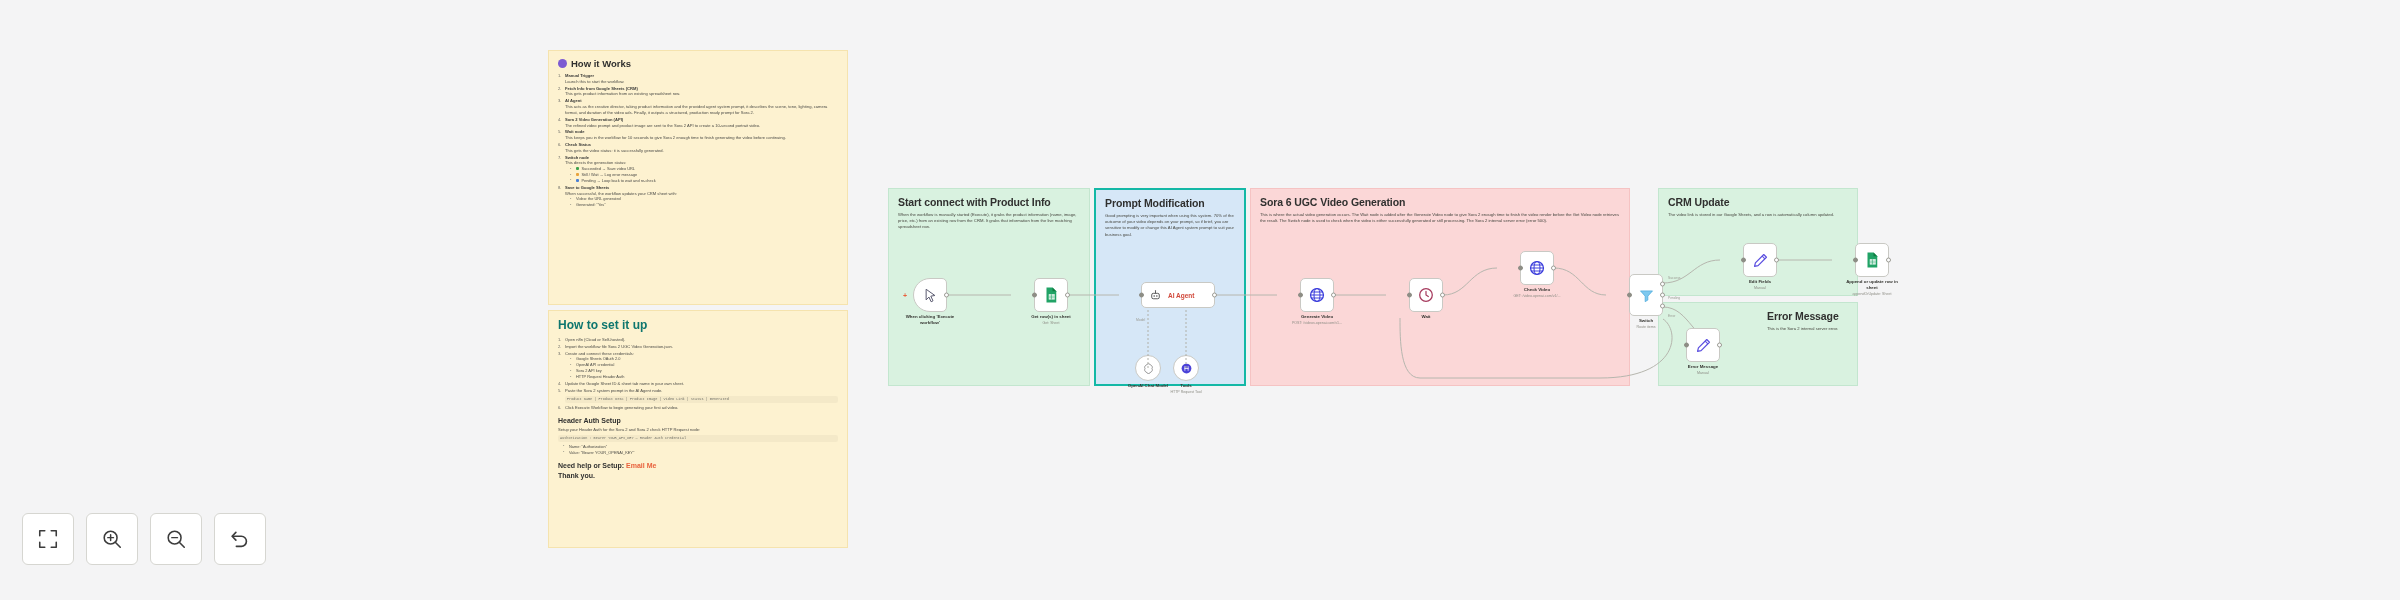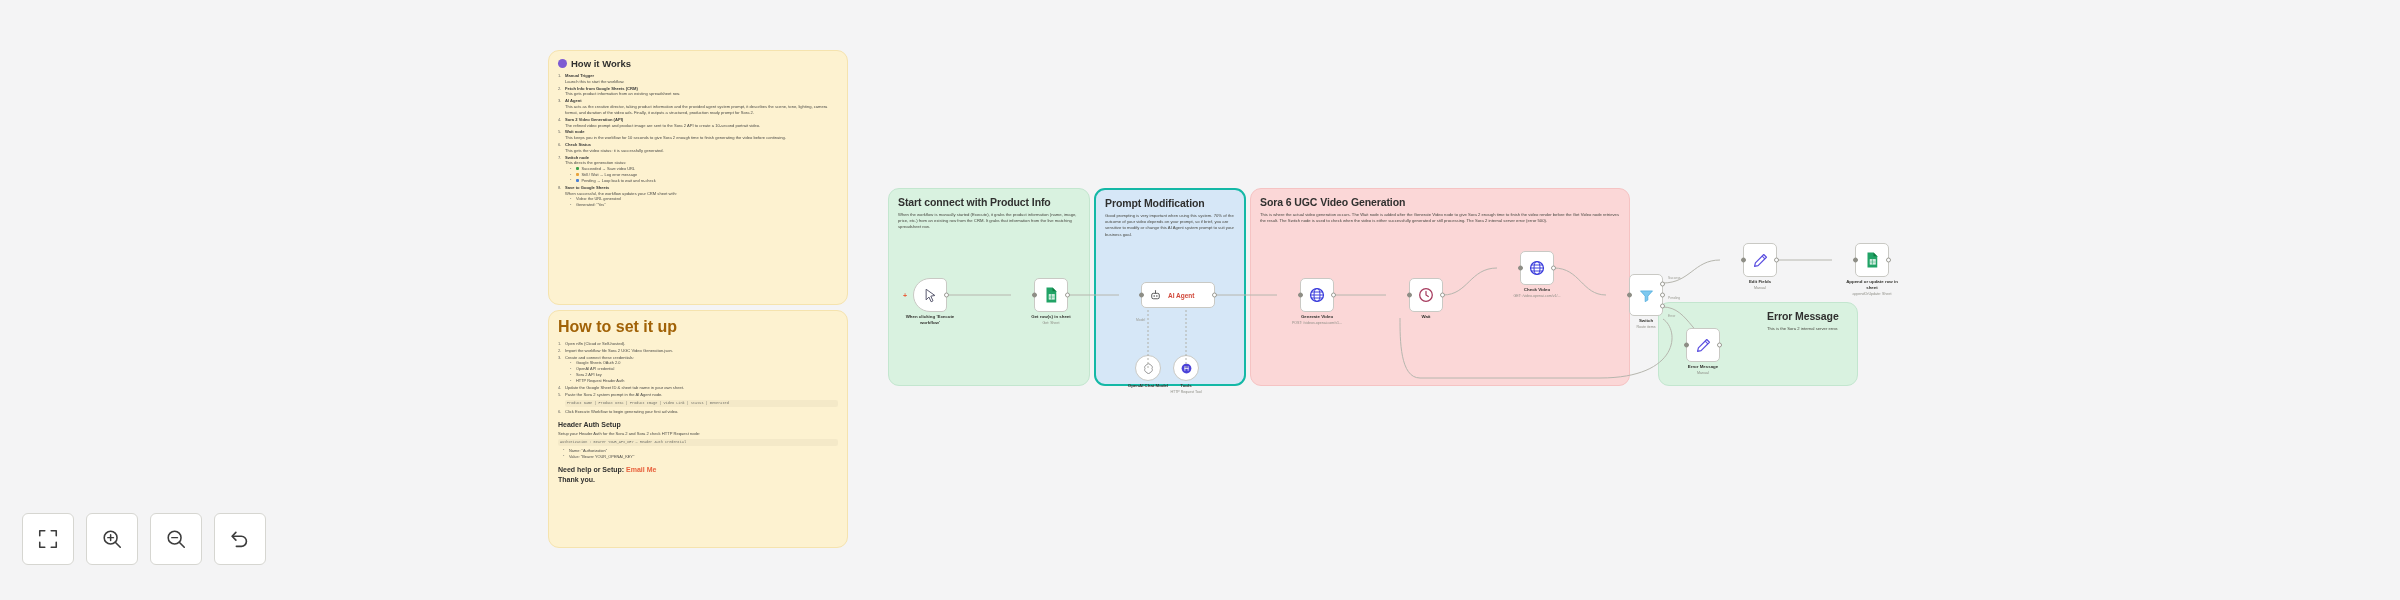--- a/index.html
+++ b/index.html
@@ -12,21 +12,21 @@
   }
   #canvas {
     position: relative;
     width: 2400px; height: 600px;
     background: #f4f4f5;
   }
 
   
   .sticky {
     position: absolute;
-    border-radius: 11px;
+    border-radius: 0;
     overflow: hidden;
   }
   .sticky-yellow {
     background: #fdf2d0;
     border: 1px solid #f5e3ae;
   }
   .sticky-green {
     background: #d9f2e0;
     border: 1px solid #c3e6cf;
   }
@@ -42,23 +42,23 @@
   .sn-body { padding: 7px 9px; }
 
   .sn-h1 {
     font-size: 9.5px;
     font-weight: bold;
     color: #30302f;
     margin-bottom: 4px;
     display: flex; align-items: center; gap: 4px;
   }
   .sn-h2 {
-    font-size: 16px;
+    font-size: 12px;
     font-weight: bold;
-    color: #a16207;
+    color: #0f766e;
     margin-bottom: 5px;
   }
   .sn-h3 {
     font-size: 7px;
     font-weight: bold;
     color: #30302f;
     margin-top: 6px;
     margin-bottom: 3px;
   }
   .emoji-badge {
@@ -345,20 +345,26 @@
     </div>
   </div>
 
   <div class="sticky sticky-pink" style="left:1250px; top:188px; width:380px; height:198px;">
     <div class="sn-body">
       <div class="panel-h">Sora 6 UGC Video Generation</div>
       <div class="panel-p" style="max-width:360px;">This is where the actual video generation occurs. The Wait node is added after the Generate Video node to give Sora 2 enough time to finish the video render before the Get Video node retrieves the result. The Switch node is used to check when the video is either successfully generated or still processing. The Sora 2 internal server error (error 500).</div>
     </div>
   </div>
 
+  <div class="sticky sticky-green" style="left:1658px; top:188px; width:200px; height:108px;">
+    <div class="sn-body">
+      <div class="panel-h">CRM Update</div>
+      <div class="panel-p">The video link is stored in our Google Sheets, and a row is automatically column updated.</div>
+    </div>
+  </div>
 
   <div class="sticky sticky-green" style="left:1658px; top:302px; width:200px; height:84px;">
     <div class="sn-body" style="padding-left:108px;">
       <div class="panel-h">Error Message</div>
       <div class="panel-p">This is the Sora 2 internal server error.</div>
     </div>
   </div>
 
   <div class="node node-trigger" style="left:913px; top:278px;">
     <span class="plus-mark">+</span>

